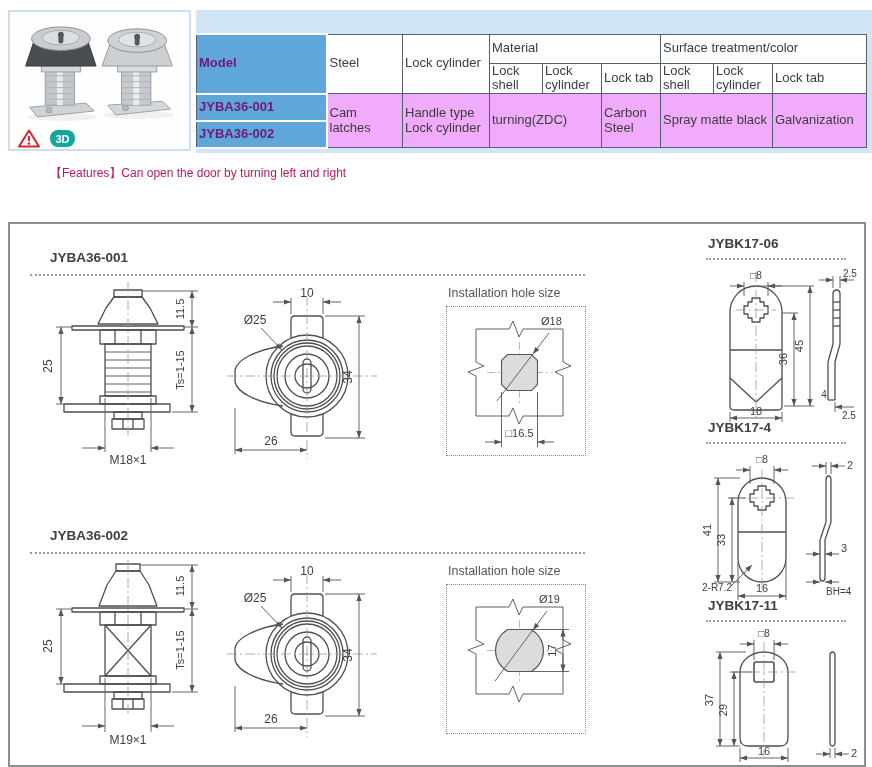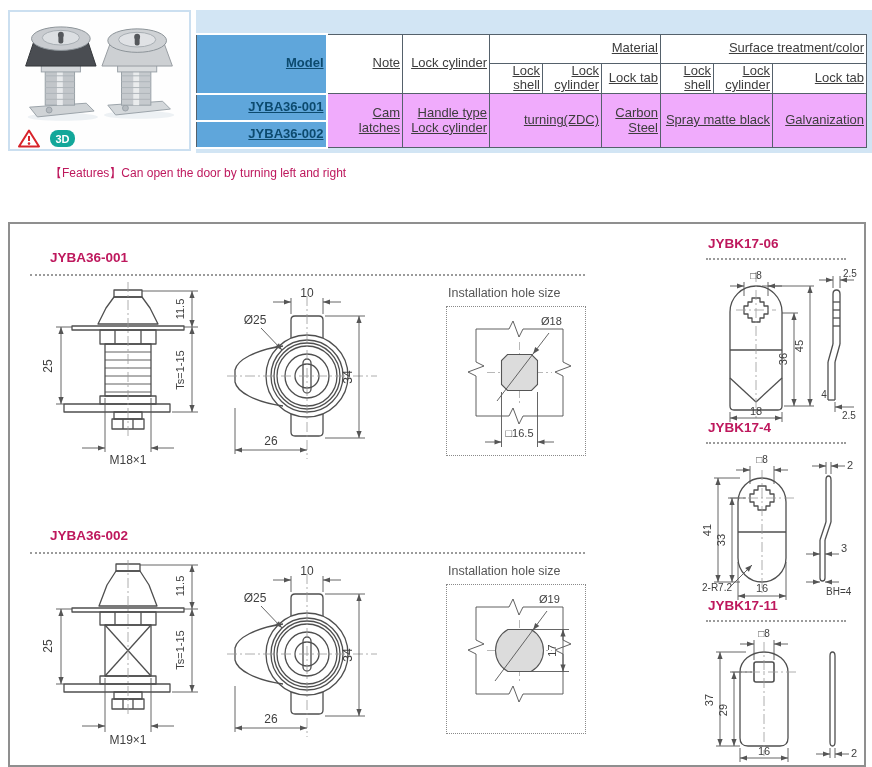--- a/index.html
+++ b/index.html
@@ -16,35 +16,35 @@
   .photo-box{left:8px;top:10px;width:183px;height:141px;border:2px solid #cbdff0;
              background:#fefefe;box-sizing:border-box;}
   .badge-row{position:absolute;left:7px;top:116px;display:flex;align-items:center;gap:9px;}
   .badge-3d{width:25px;height:17px;background:#12a79a;border-radius:8px;color:#fff;
             font-size:11px;font-weight:bold;display:flex;align-items:center;justify-content:center;}
 
   
   .band{left:196px;top:10px;width:676px;height:143px;background:#d2e5f4;}
   table.spec{position:absolute;left:196px;top:33px;border-collapse:collapse;table-layout:fixed;
              font-size:13px;color:#3d3d3d;}
-  table.spec td{border:1px solid #55616b;text-align:right;vertical-align:middle;
-                padding:0 2px;line-height:1.15;background:#fff;overflow:hidden;text-decoration:underline;}
-  table.spec td.model{background:#5fa6db;color:#0c4a6e;font-weight:bold;
+  table.spec td{border:1px solid #55616b;text-align:left;vertical-align:middle;
+                padding:0 2px;line-height:1.15;background:#fff;overflow:hidden;}
+  table.spec td.model{background:#5fa6db;color:#701a75;font-weight:bold;
                       border:2px solid #fff;border-left:1px solid #55616b;}
   table.spec td.data{background:#f0abfc;}
   .r1{height:29px}.r2{height:28px}.r3{height:27px}.r4{height:27px}
 
   
   .features{left:10px;top:165px;width:860px;font-size:12px;color:#be185d;line-height:16px;margin-left:40px;}
   .features .n1{display:inline-block;width:335px;}
 
   
   .main-box{left:8px;top:222px;width:854px;height:541px;border:2px solid #8f8f8f;
             background:#fff;box-sizing:content-box;}
-  .dtitle{position:absolute;font-size:13.5px;font-weight:bold;color:#be185d;white-space:nowrap;}
+  .dtitle{position:absolute;font-size:13.5px;font-weight:bold;color:#404040;white-space:nowrap;}
   .dotline{position:absolute;height:0;border-top:2px dotted #9b9b9b;}
   .hole-title{position:absolute;font-size:12.5px;color:#555;white-space:nowrap;}
   .hole-box{position:absolute;width:140px;height:150px;border:1.5px dotted #8a8a8a;box-sizing:border-box;}
 
   
   svg .ol{fill:none;stroke:#4f4f4f;stroke-width:1.3;stroke-linejoin:round;}
   svg .thin{fill:none;stroke:#4f4f4f;stroke-width:0.9;}
   svg .dim{fill:none;stroke:#555;stroke-width:0.9;}
   svg .cl{fill:none;stroke:#999;stroke-width:0.8;stroke-dasharray:10 3 2 3;}
   svg .cl2{fill:none;stroke:#b0b0b0;stroke-width:0.9;stroke-dasharray:8 3 2 3;}
@@ -176,21 +176,21 @@
     <col style="width:53px">
       <col style="width:59px">
       <col style="width:59px">
     <col style="width:53px">
       <col style="width:59px">
       <col style="width:94px">
   </colgroup>
   <tbody>
       <tr class="r1">
     <td rowspan="2" class="model">Model</td>
-    <td rowspan="2">Note</td>
+    <td rowspan="2">Steel</td>
     <td rowspan="2">Lock cylinder</td>
     <td colspan="3">Material</td>
     <td colspan="3">Surface treatment/color</td>
   </tr>
   <tr class="r2">
     <td>Lock shell</td>
     <td>Lock cylinder</td>
     <td>Lock tab</td>
     <td>Lock shell</td>
     <td>Lock cylinder</td>

